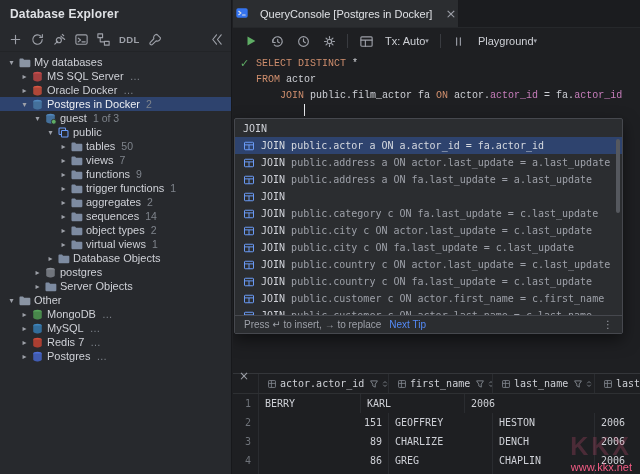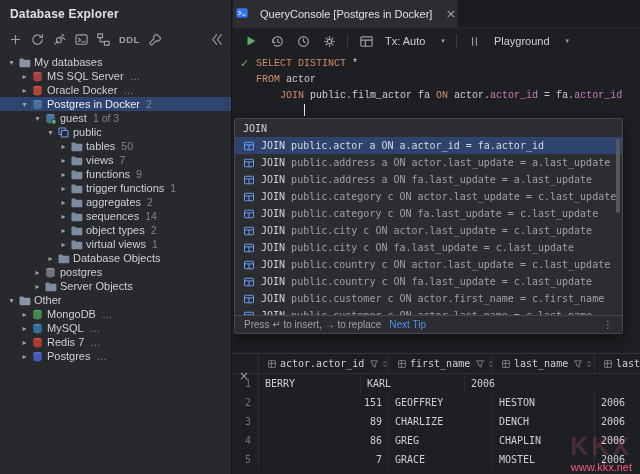--- a/index.html
+++ b/index.html
@@ -31,21 +31,21 @@
 
   
   .main{position:absolute;top:0;right:0;bottom:0;left:233px;background:var(--bg,#1e1f22);
         display:flex;flex-direction:column}
   .tabbar{height:28px;display:flex;align-items:stretch;background:#1b1c1f;border-bottom:1px solid #26282b;flex:none}
   .tab{display:flex;align-items:center;gap:11px;padding:0 2px;background:var(--panel2,#2b2d30);
        font-size:11px;color:#dfe1e5;cursor:pointer;border-right:1px solid #1a1b1e}
   .tab-close{color:#9da0a8;font-size:13px;margin-left:2px;cursor:pointer;font-family:"DejaVu Sans",sans-serif}
   .toolbar{height:26px;display:flex;align-items:center;gap:4px;padding:0 7px;background:var(--bg,#1e1f22);flex:none}
   .toolbar .tb-btn{width:22px;height:20px}
-  .dropdown{width:auto!important;padding:0 4px;display:flex;align-items:center;gap:16px;color:#ced0d6;font-size:11px}
+  .dropdown{width:auto!important;padding:0 4px;display:flex;align-items:center;gap:0;color:#ced0d6;font-size:11px}
   .dd-arrow{font-size:7px;color:#9da0a8;font-family:"DejaVu Sans",sans-serif}
   .vsep{width:1px;height:14px;background:#393b40;margin:0 3px;flex:none}
 
   
   .editor{position:relative;flex:1;background:var(--bg,#1e1f22);overflow:hidden}
   .gutter-check{position:absolute;left:7px;top:3px;color:var(--green,#5fad65);font-size:11px;
                 font-weight:700;font-family:"DejaVu Sans",sans-serif}
   .code{padding:2px 0 0 23px;font-family:Liberation Mono, monospace;
         font-size:10px;line-height:16px;white-space:pre}
   .tk-kw{color:var(--kw,#cf8e6d)} .tk-pl{color:#ced0d6} .tk-fld{color:var(--fld,#c77dbb)}
@@ -61,21 +61,21 @@
   .cicon{width:14px;margin-right:4px;display:flex;flex:none}
   .ckw{color:#ced0d6}.crest{color:#9da0a8}
   .comp-row.selected .ckw,.comp-row.selected .crest{color:#d6dae0}
   .comp-scroll{position:absolute;right:2px;top:20px;width:4px;height:74px;border-radius:2px;background:#55585e}
   .comp-footer{height:18px;display:flex;align-items:center;gap:8px;padding:0 9px;border-top:1px solid #46484e;
                background:var(--panel2,#2b2d30);font-size:10px;color:#9da0a8}
   .comp-footer a{color:var(--link,#548af7);text-decoration:none;cursor:pointer}
   .kebab{margin-left:auto;color:#9da0a8;cursor:pointer;font-family:"DejaVu Sans",sans-serif}
 
   
-  .results{position:absolute;left:0;right:0;bottom:0;height:121px;background:var(--bg,#1e1f22);
+  .results{position:absolute;left:0;right:0;bottom:0;height:101px;background:var(--bg,#1e1f22);
            border-top:1px solid #34363a;overflow:hidden}
   .grid-header{height:20px;display:flex;border-bottom:1px solid #2e3033;
                font-family:"DejaVu Sans Mono","Liberation Mono",monospace;font-size:10px;color:#ced0d6}
   .gcell{display:flex;align-items:center;padding:0 6px;border-right:1px solid #2a2c30;overflow:hidden;flex:none}
   .gcell.rn{width:26px;justify-content:flex-end;color:#6f737a;padding-right:7px}
   .c1{width:130px}.c2{width:104px}.c3{width:102px}.c4{flex:1;border-right:none}
   .gcell.num{justify-content:flex-end}
   .hlabel{margin:0 3px}
   .hic{display:flex;align-items:center;margin-left:2px;flex:none}
   .grow{height:19px;display:flex;font-family:"DejaVu Sans Mono","Liberation Mono",monospace;
@@ -452,21 +452,21 @@
                   <rect x="2" y="3" width="12" height="10" rx="1"></rect>
                   <path d="M2 6.5h12M8 6.5V13"></path>
                 </svg></span><span class="ckw">JOIN</span><span class="crest"> public.address a ON actor.last_update = a.last_update</span></div>
             <div class="comp-row"><span class="cicon"><svg width="12" height="12" viewBox="0 0 16 16" fill="none" stroke="#6c9dfa" stroke-width="1.3">
                   <rect x="2" y="3" width="12" height="10" rx="1"></rect>
                   <path d="M2 6.5h12M8 6.5V13"></path>
                 </svg></span><span class="ckw">JOIN</span><span class="crest"> public.address a ON fa.last_update = a.last_update</span></div>
             <div class="comp-row"><span class="cicon"><svg width="12" height="12" viewBox="0 0 16 16" fill="none" stroke="#6c9dfa" stroke-width="1.3">
                   <rect x="2" y="3" width="12" height="10" rx="1"></rect>
                   <path d="M2 6.5h12M8 6.5V13"></path>
-                </svg></span><span class="ckw">JOIN</span><span class="crest"> public.category c ON actor.last_update = c.last_update</span></div>
+                </svg></span><span class="ckw">JOIN</span></div>
             <div class="comp-row"><span class="cicon"><svg width="12" height="12" viewBox="0 0 16 16" fill="none" stroke="#6c9dfa" stroke-width="1.3">
                   <rect x="2" y="3" width="12" height="10" rx="1"></rect>
                   <path d="M2 6.5h12M8 6.5V13"></path>
                 </svg></span><span class="ckw">JOIN</span><span class="crest"> public.category c ON fa.last_update = c.last_update</span></div>
             <div class="comp-row"><span class="cicon"><svg width="12" height="12" viewBox="0 0 16 16" fill="none" stroke="#6c9dfa" stroke-width="1.3">
                   <rect x="2" y="3" width="12" height="10" rx="1"></rect>
                   <path d="M2 6.5h12M8 6.5V13"></path>
                 </svg></span><span class="ckw">JOIN</span><span class="crest"> public.city c ON actor.last_update = c.last_update</span></div>
             <div class="comp-row"><span class="cicon"><svg width="12" height="12" viewBox="0 0 16 16" fill="none" stroke="#6c9dfa" stroke-width="1.3">
                   <rect x="2" y="3" width="12" height="10" rx="1"></rect>

